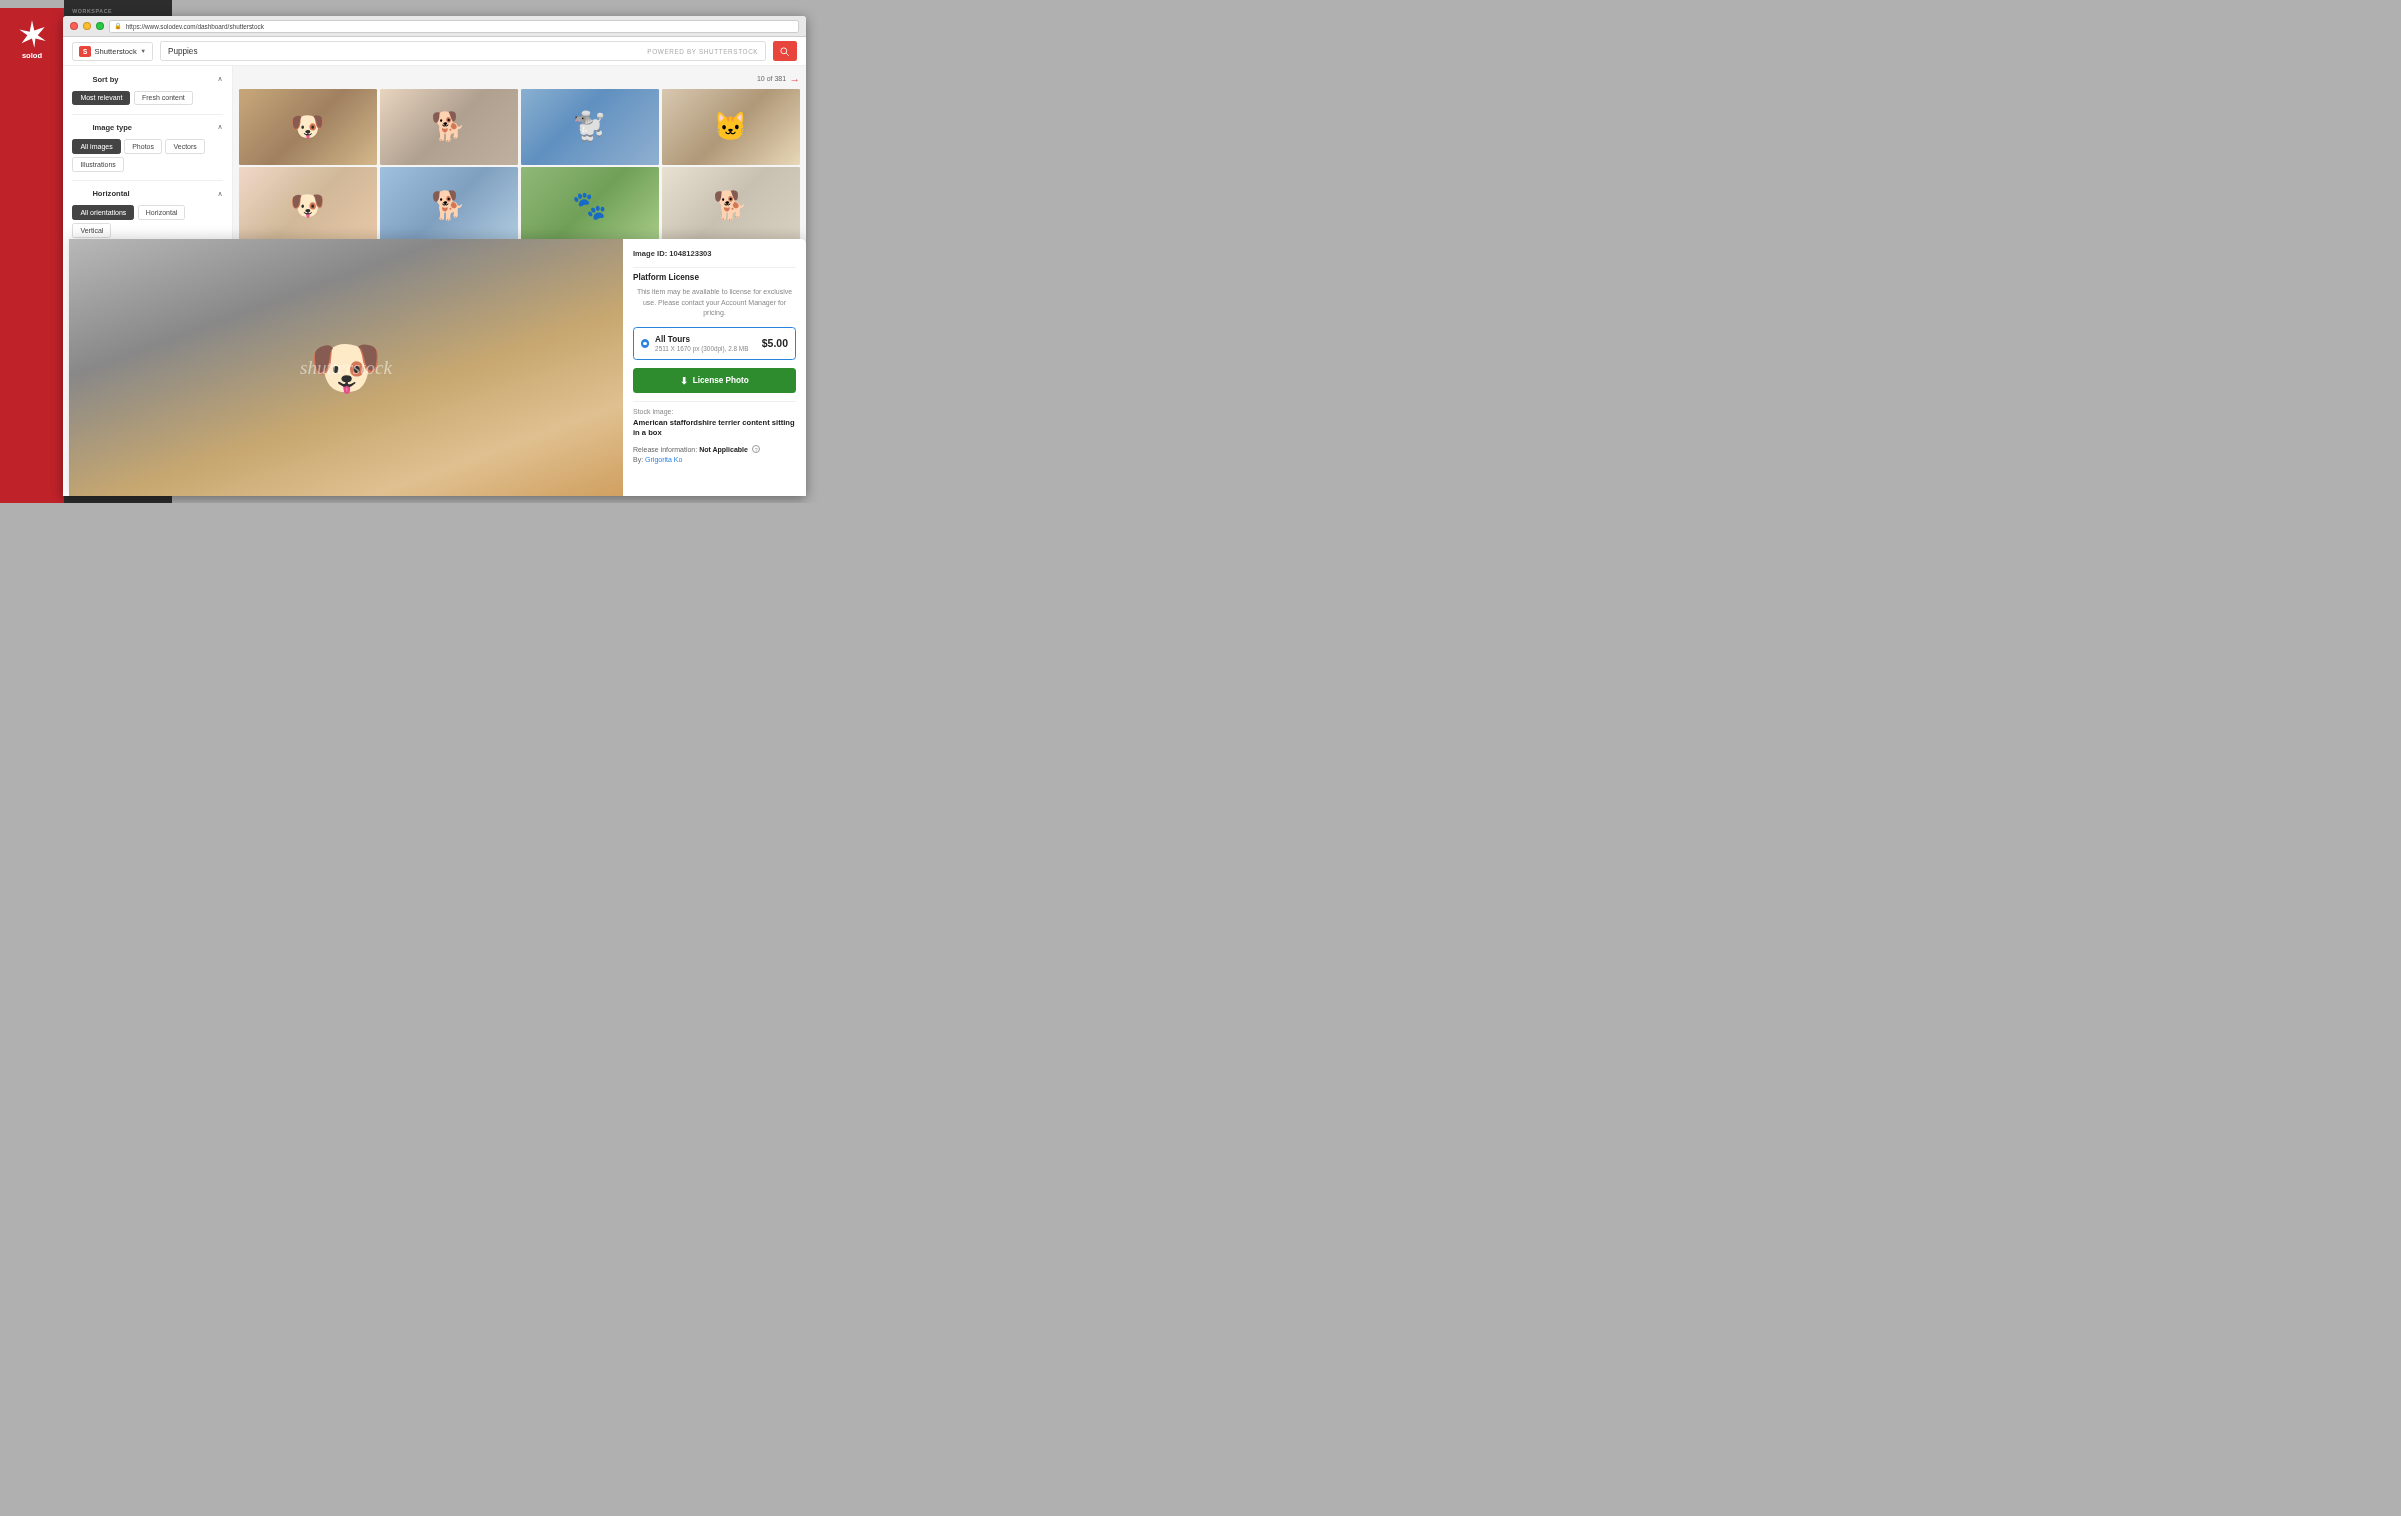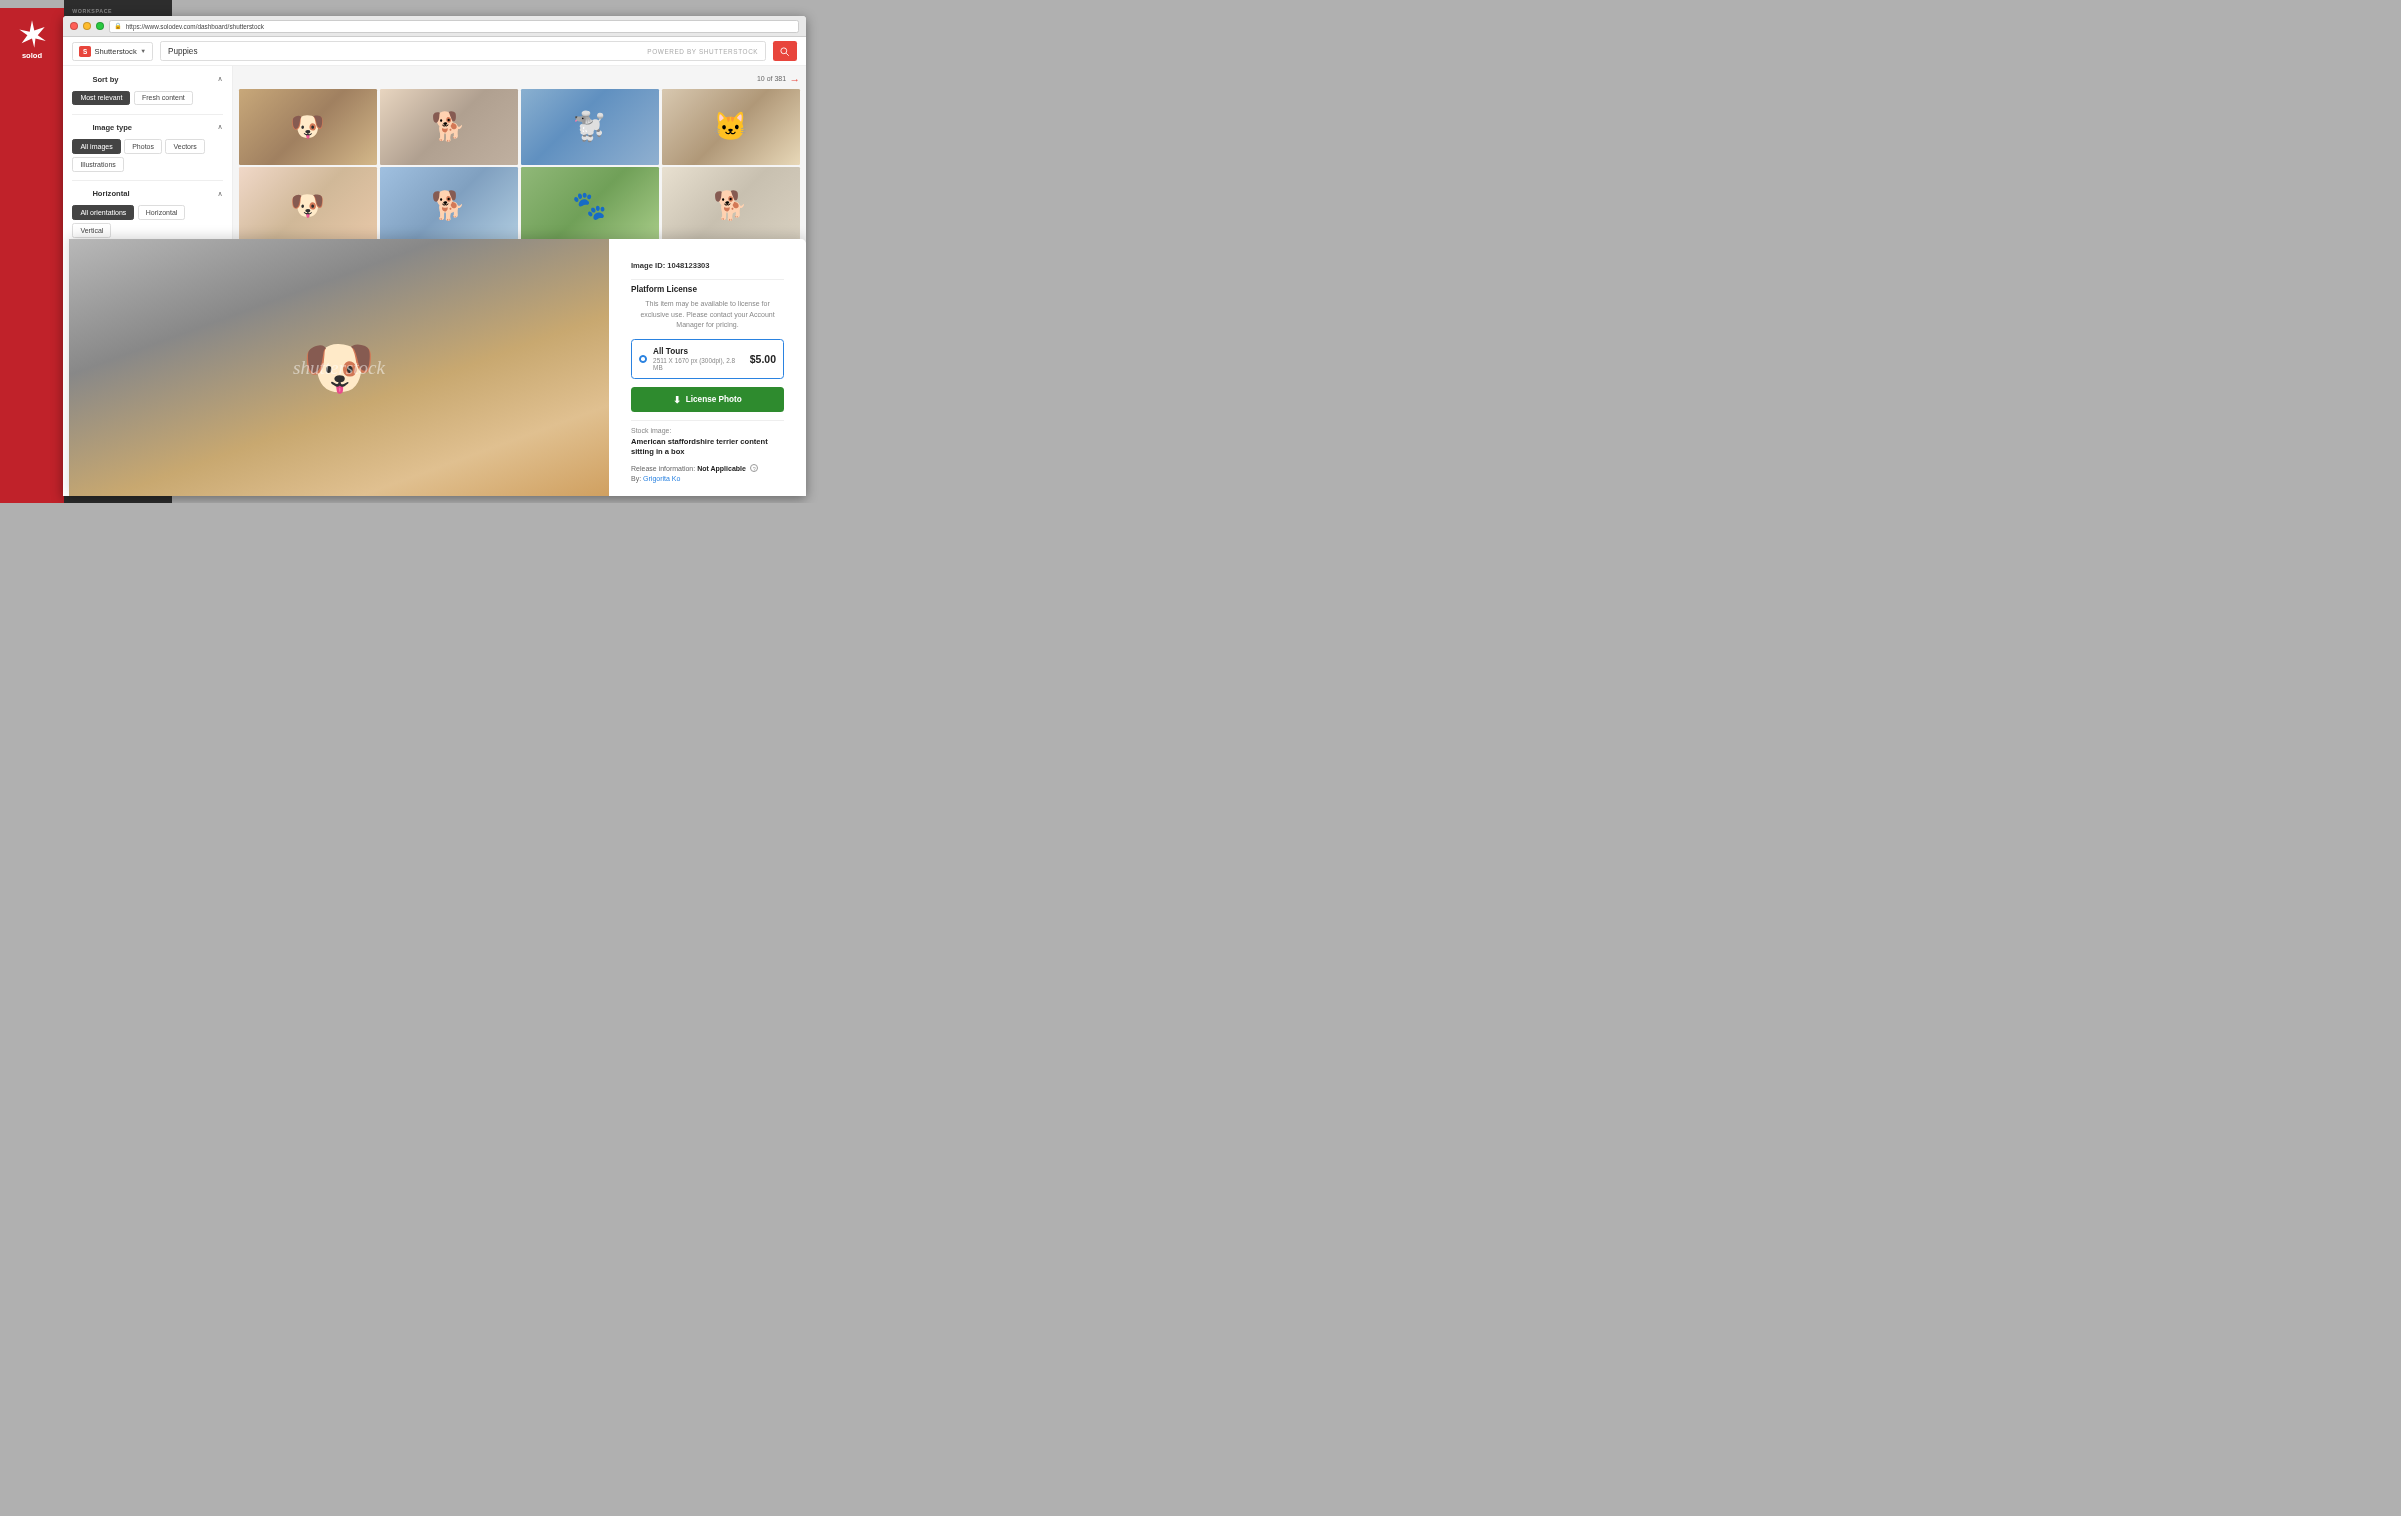--- a/index.html
+++ b/index.html
@@ -331,23 +331,23 @@
       transform: translate(-50%, -50%);
       font-size: 19px;
       color: rgba(255,255,255,0.5);
       font-family: Georgia, serif;
       font-style: italic;
       white-space: nowrap;
       pointer-events: none;
     }
 
     .detail-info {
-      width: 197px;
+      width: 183px;
       flex-shrink: 0;
-      padding: 22px;
+      padding: 10px;
       overflow-y: auto;
     }
     .detail-image-id {
       font-size: 7.6px;
       color: #333;
       font-weight: 600;
       margin-bottom: 8.2px;
     }
     .detail-divider {
       border: none;

